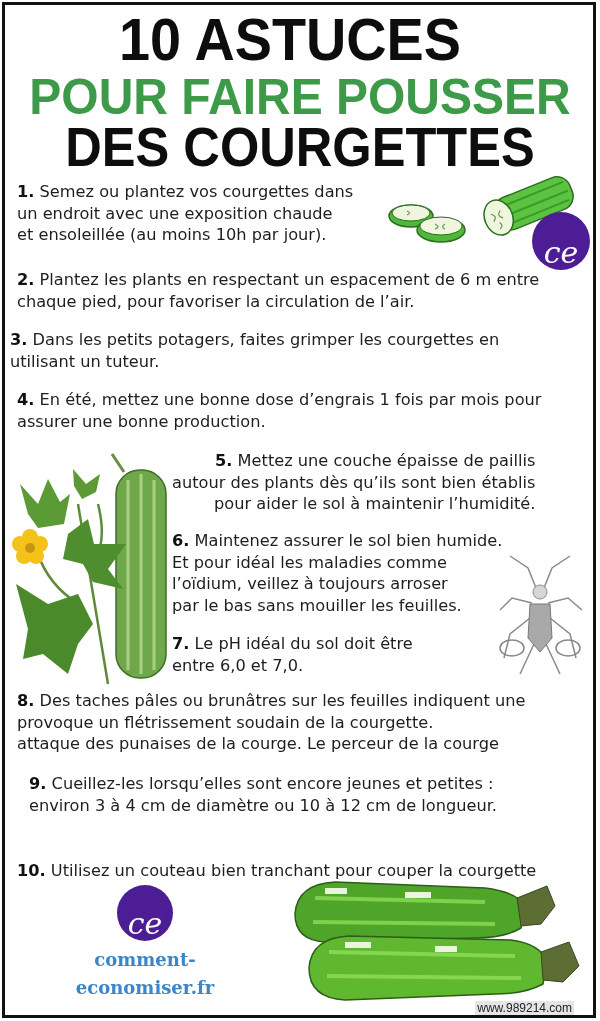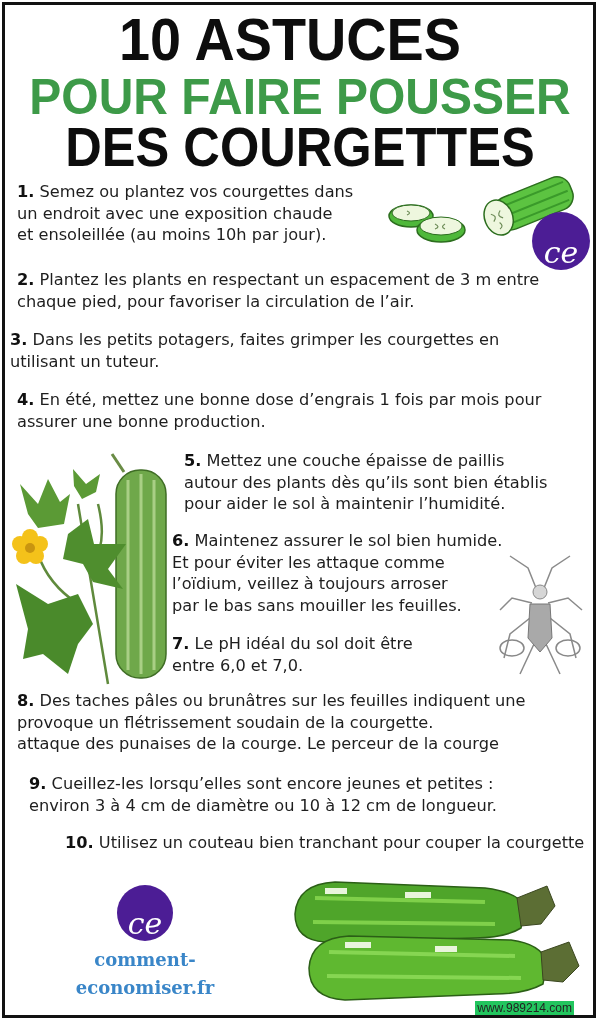--- a/index.html
+++ b/index.html
@@ -25,21 +25,21 @@
 
   .ce-logo { position: absolute; border-radius: 50%; background: #4c1d95;
     display: flex; align-items: flex-end; justify-content: center;
     color: #fff; font-family: "DejaVu Serif", serif; font-style: italic; font-weight: normal; }
 
   .brand { position: absolute; left: 30px; width: 230px; text-align: center;
     font-family: "DejaVu Serif", serif; font-weight: bold; color: #3a86c8;
     font-size: 18px; line-height: 28px; }
 
   .watermark { position: absolute; right: 26px; bottom: 6px; font-family: "Liberation Sans", sans-serif;
-    font-size: 12px; color: #222; background: #22c55e; padding: 0 2px; }
+    font-size: 12px; color: #222; background: #e5e5e5; padding: 0 2px; }
 </style>
 </head>
 <body>
 
 <div class="frame"></div>
 
 <div class="title title-1">10 ASTUCES</div>
 <div class="title title-2">POUR FAIRE POUSSER</div>
 <div class="title title-3">DES COURGETTES</div>
 
@@ -64,21 +64,21 @@
     <ellipse cx="56" cy="62" rx="24" ry="12" fill="#4fb83a" stroke="#2c6e1e" stroke-width="1.5"></ellipse>
     <ellipse cx="56" cy="58" rx="21" ry="9" fill="#eef7de" stroke="#2c6e1e" stroke-width="1"></ellipse>
     <path d="M50 56 q6 3 0 5 M60 56 q-5 3 0 5 M22 43 q5 2 0 4" stroke="#6b8a55" fill="none" stroke-width="1.2"></path>
   </svg>
 </div>
 <div class="ce-logo" style="left:532px; top:212px; width:58px; height:58px; font-size:30px;">
   <span>ce</span>
 </div>
 
 <div class="tip" style="left:17px; top:269px;">
-  <span class="line"><b>2.</b> <span>Plantez les plants en respectant un espacement de 3 m entre</span></span>
+  <span class="line"><b>2.</b> <span>Plantez les plants en respectant un espacement de 6 m entre</span></span>
   <span class="line">chaque pied, pour favoriser la circulation de l’air.</span>
 </div>
 
 <div class="tip" style="left:10px; top:329px;">
   <span class="line"><b>3.</b> <span>Dans les petits potagers, faites grimper les courgettes en</span></span>
   <span class="line">utilisant un tuteur.</span>
 </div>
 
 <div class="tip" style="left:17px; top:389px;">
   <span class="line"><b>4.</b> <span>En été, mettez une bonne dose d’engrais 1 fois par mois pour</span></span>
@@ -103,29 +103,29 @@
       <circle cx="0" cy="-10" r="8" fill="#f4c21a"></circle>
       <circle cx="10" cy="-3" r="8" fill="#f4c21a"></circle>
       <circle cx="6" cy="9" r="8" fill="#f4c21a"></circle>
       <circle cx="-6" cy="9" r="8" fill="#f4c21a"></circle>
       <circle cx="-10" cy="-3" r="8" fill="#f4c21a"></circle>
       <circle cx="0" cy="1" r="5" fill="#c99510"></circle>
     </g>
   </svg>
 </div>
 
-<div class="tip" style="left:184px; top:450px;">
+<div class="tip" style="left:172px; top:450px;text-align:right;">
   <span class="line"><b>5.</b> <span>Mettez une couche épaisse de paillis</span></span>
   <span class="line">autour des plants dès qu’ils sont bien établis</span>
   <span class="line">pour aider le sol à maintenir l’humidité.</span>
 </div>
 
 <div class="tip" style="left:172px; top:530px;">
   <span class="line"><b>6.</b> <span>Maintenez assurer le sol bien humide.</span></span>
-  <span class="line">Et pour éviter les attaque comme</span>
+  <span class="line">Et pour idéal les maladies comme</span>
   <span class="line">l’oïdium, veillez à toujours arroser</span>
   <span class="line">par le bas sans mouiller les feuilles.</span>
 </div>
 
 <div class="illus" style="left:490px; top:548px; width:100px; height:130px;">
   <svg width="100" height="130" viewBox="0 0 100 130">
     <g stroke="#8a8a8a" stroke-width="1.5" fill="none">
       <path d="M46 40 L38 20 L20 8"></path>
       <path d="M54 40 L62 20 L80 8"></path>
       <path d="M42 55 L22 50 L10 62"></path>
@@ -151,21 +151,21 @@
   <span class="line"><b>8.</b> <span>Des taches pâles ou brunâtres sur les feuilles indiquent une</span></span>
   <span class="line">provoque un flétrissement soudain de la courgette.</span>
   <span class="line">attaque des punaises de la courge. Le perceur de la courge</span>
 </div>
 
 <div class="tip" style="left:17px; top:773px;margin-left:12px;">
   <span class="line"><b>9.</b> <span>Cueillez-les lorsqu’elles sont encore jeunes et petites :</span></span>
   <span class="line">environ 3 à 4 cm de diamètre ou 10 à 12 cm de longueur.</span>
 </div>
 
-<div class="tip" style="left:17px; top:832px;margin-left:48px;">
+<div class="tip" style="left:17px; top:860px;">
   <span class="line"><b>10.</b> <span>Utilisez un couteau bien tranchant pour couper la courgette</span></span>
 </div>
 
 <div class="ce-logo" style="left:117px; top:885px; width:56px; height:56px; font-size:30px;">
   <span>ce</span>
 </div>
 <div class="brand" style="top:946px;">
   <div>comment-</div>
   <div>economiser.fr</div>
 </div>

